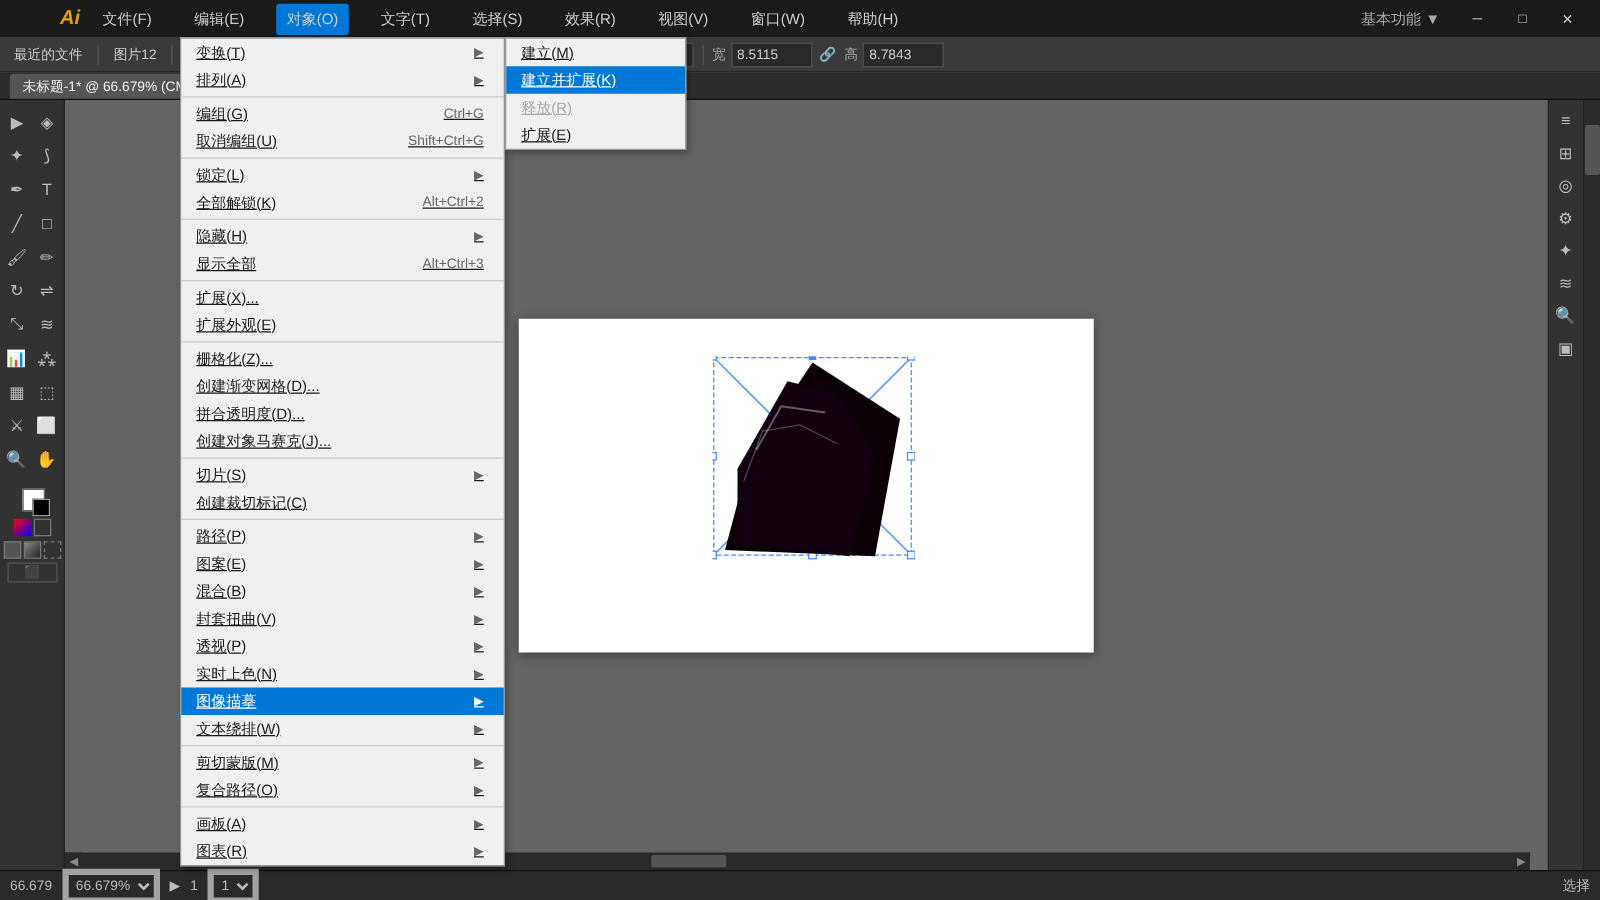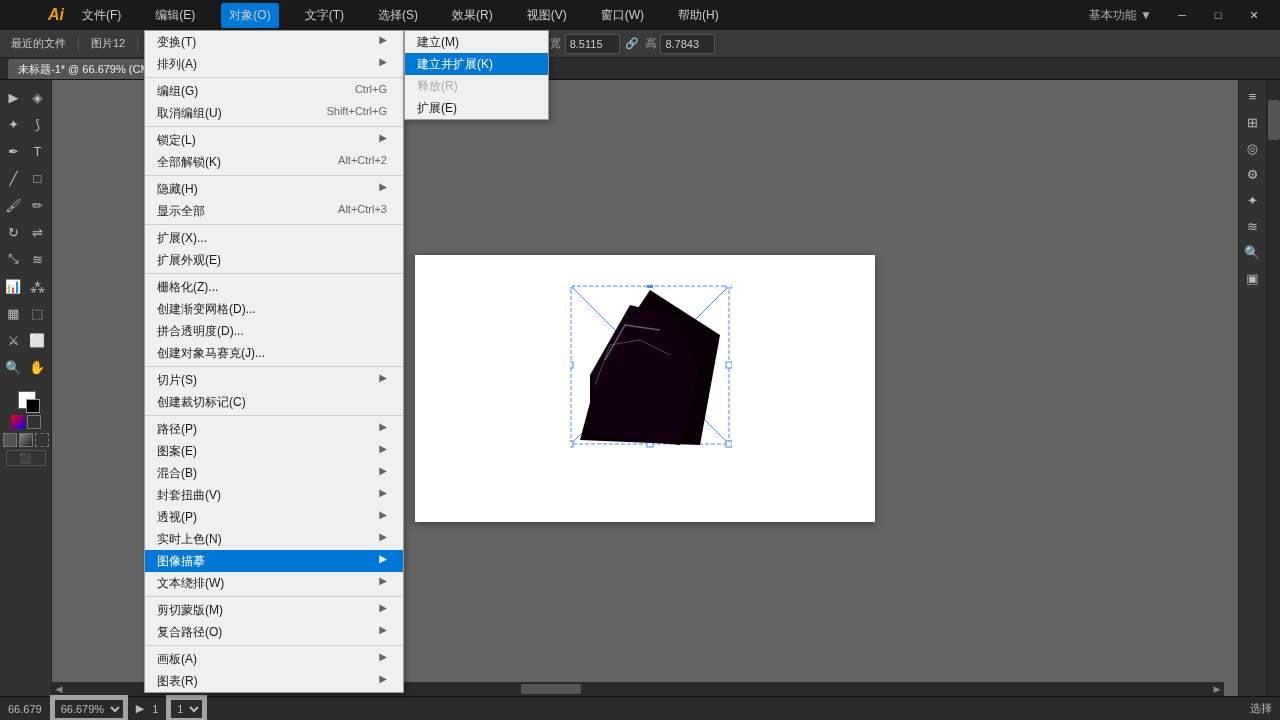--- a/index.html
+++ b/index.html
@@ -100,21 +100,21 @@
       height: 20px;
       cursor: pointer;
     }
     #toolbar .tb-input {
       background: #2a2a2a;
       color: #ccc;
       border: 1px solid #555;
       font-size: 11px;
       padding: 1px 4px;
       height: 20px;
-      width: 55px;
+      width: 65px;
     }
     #toolbar .tb-label {
       color: #aaa;
       font-size: 11px;
     }
 
     
     #tabbar {
       width: 100%;
       height: 22px;
@@ -301,27 +301,28 @@
       top: 30px;
       left: 144px;
       width: 260px;
       background: #f0f0f0;
       border: 1px solid #999;
       box-shadow: 2px 2px 6px rgba(0,0,0,0.3);
       pointer-events: all;
     }
     .menu-entry {
       display: flex;
-      align-items: flex-start;
+      align-items: center;
       justify-content: space-between;
       padding: 3px 16px 3px 12px;
       color: #1a1a1a;
       cursor: pointer;
       font-size: 12px;
       height: 22px;
+      text-decoration: underline;
     }
     .menu-entry.disabled { color: #aaa; cursor: default; }
     .menu-entry.highlighted {
       background: #0078d7;
       color: white;
     }
     .menu-separator {
       height: 1px;
       background: #ccc;
       margin: 2px 0;

